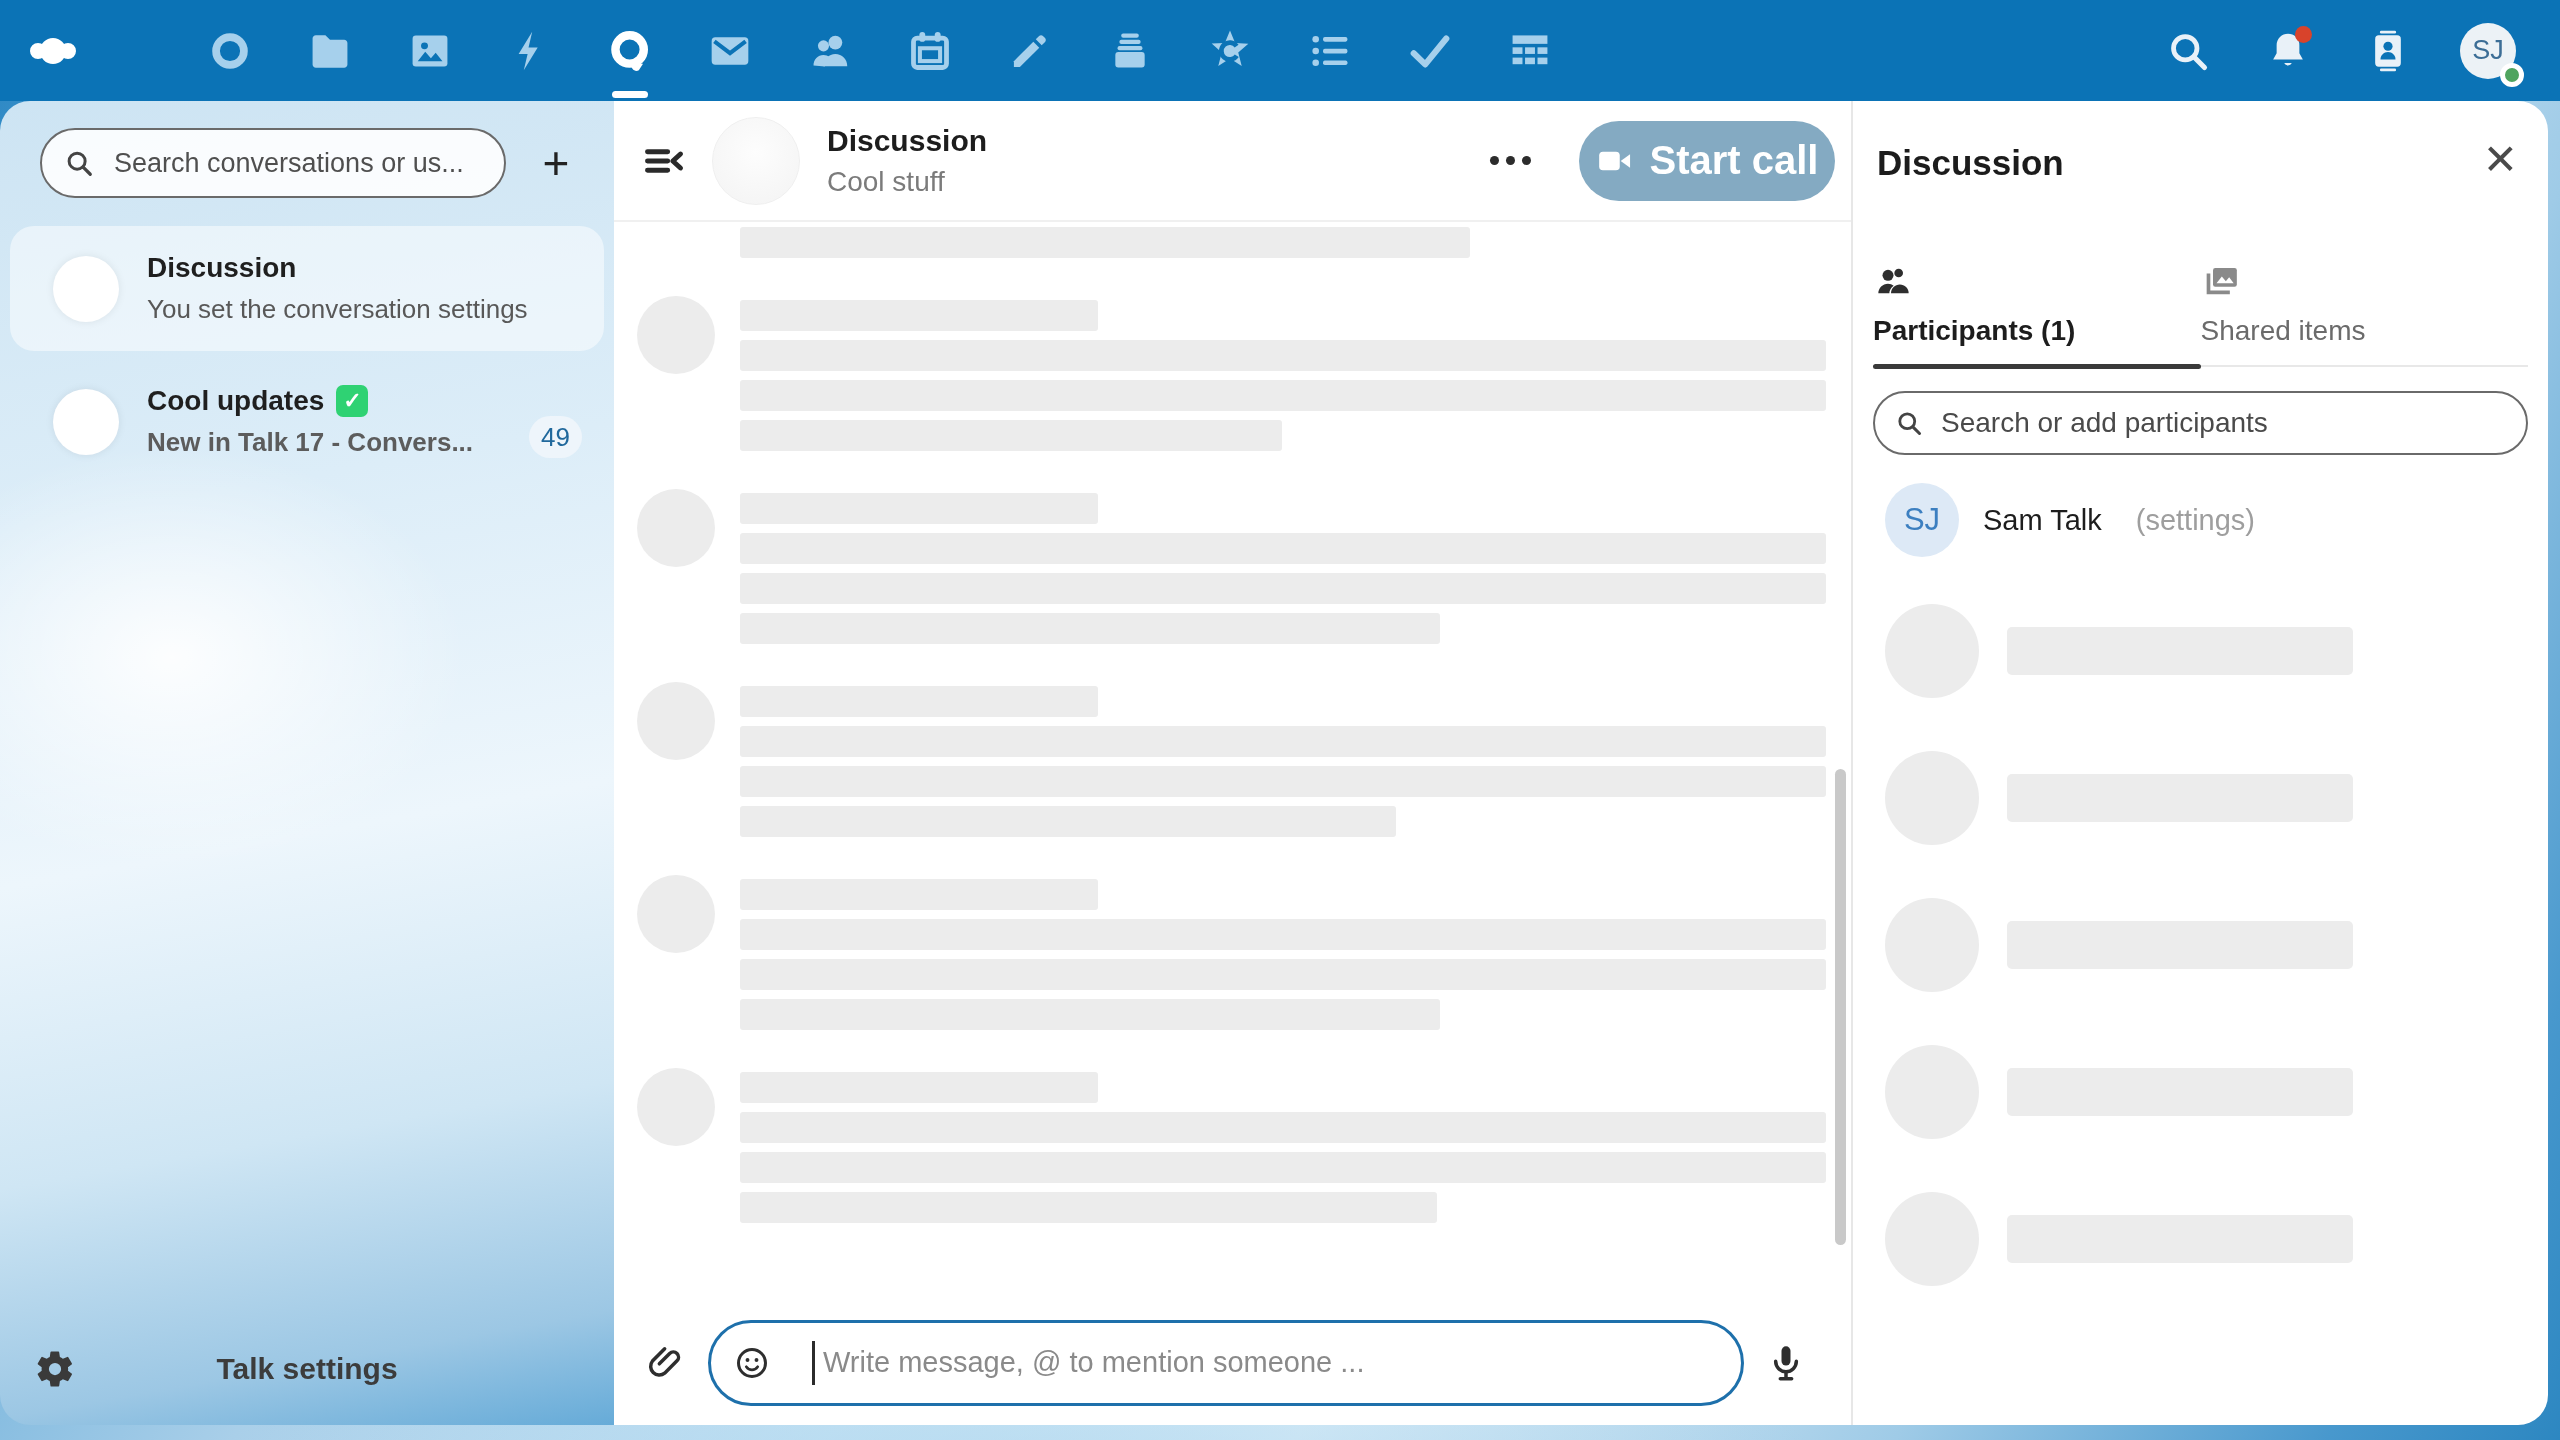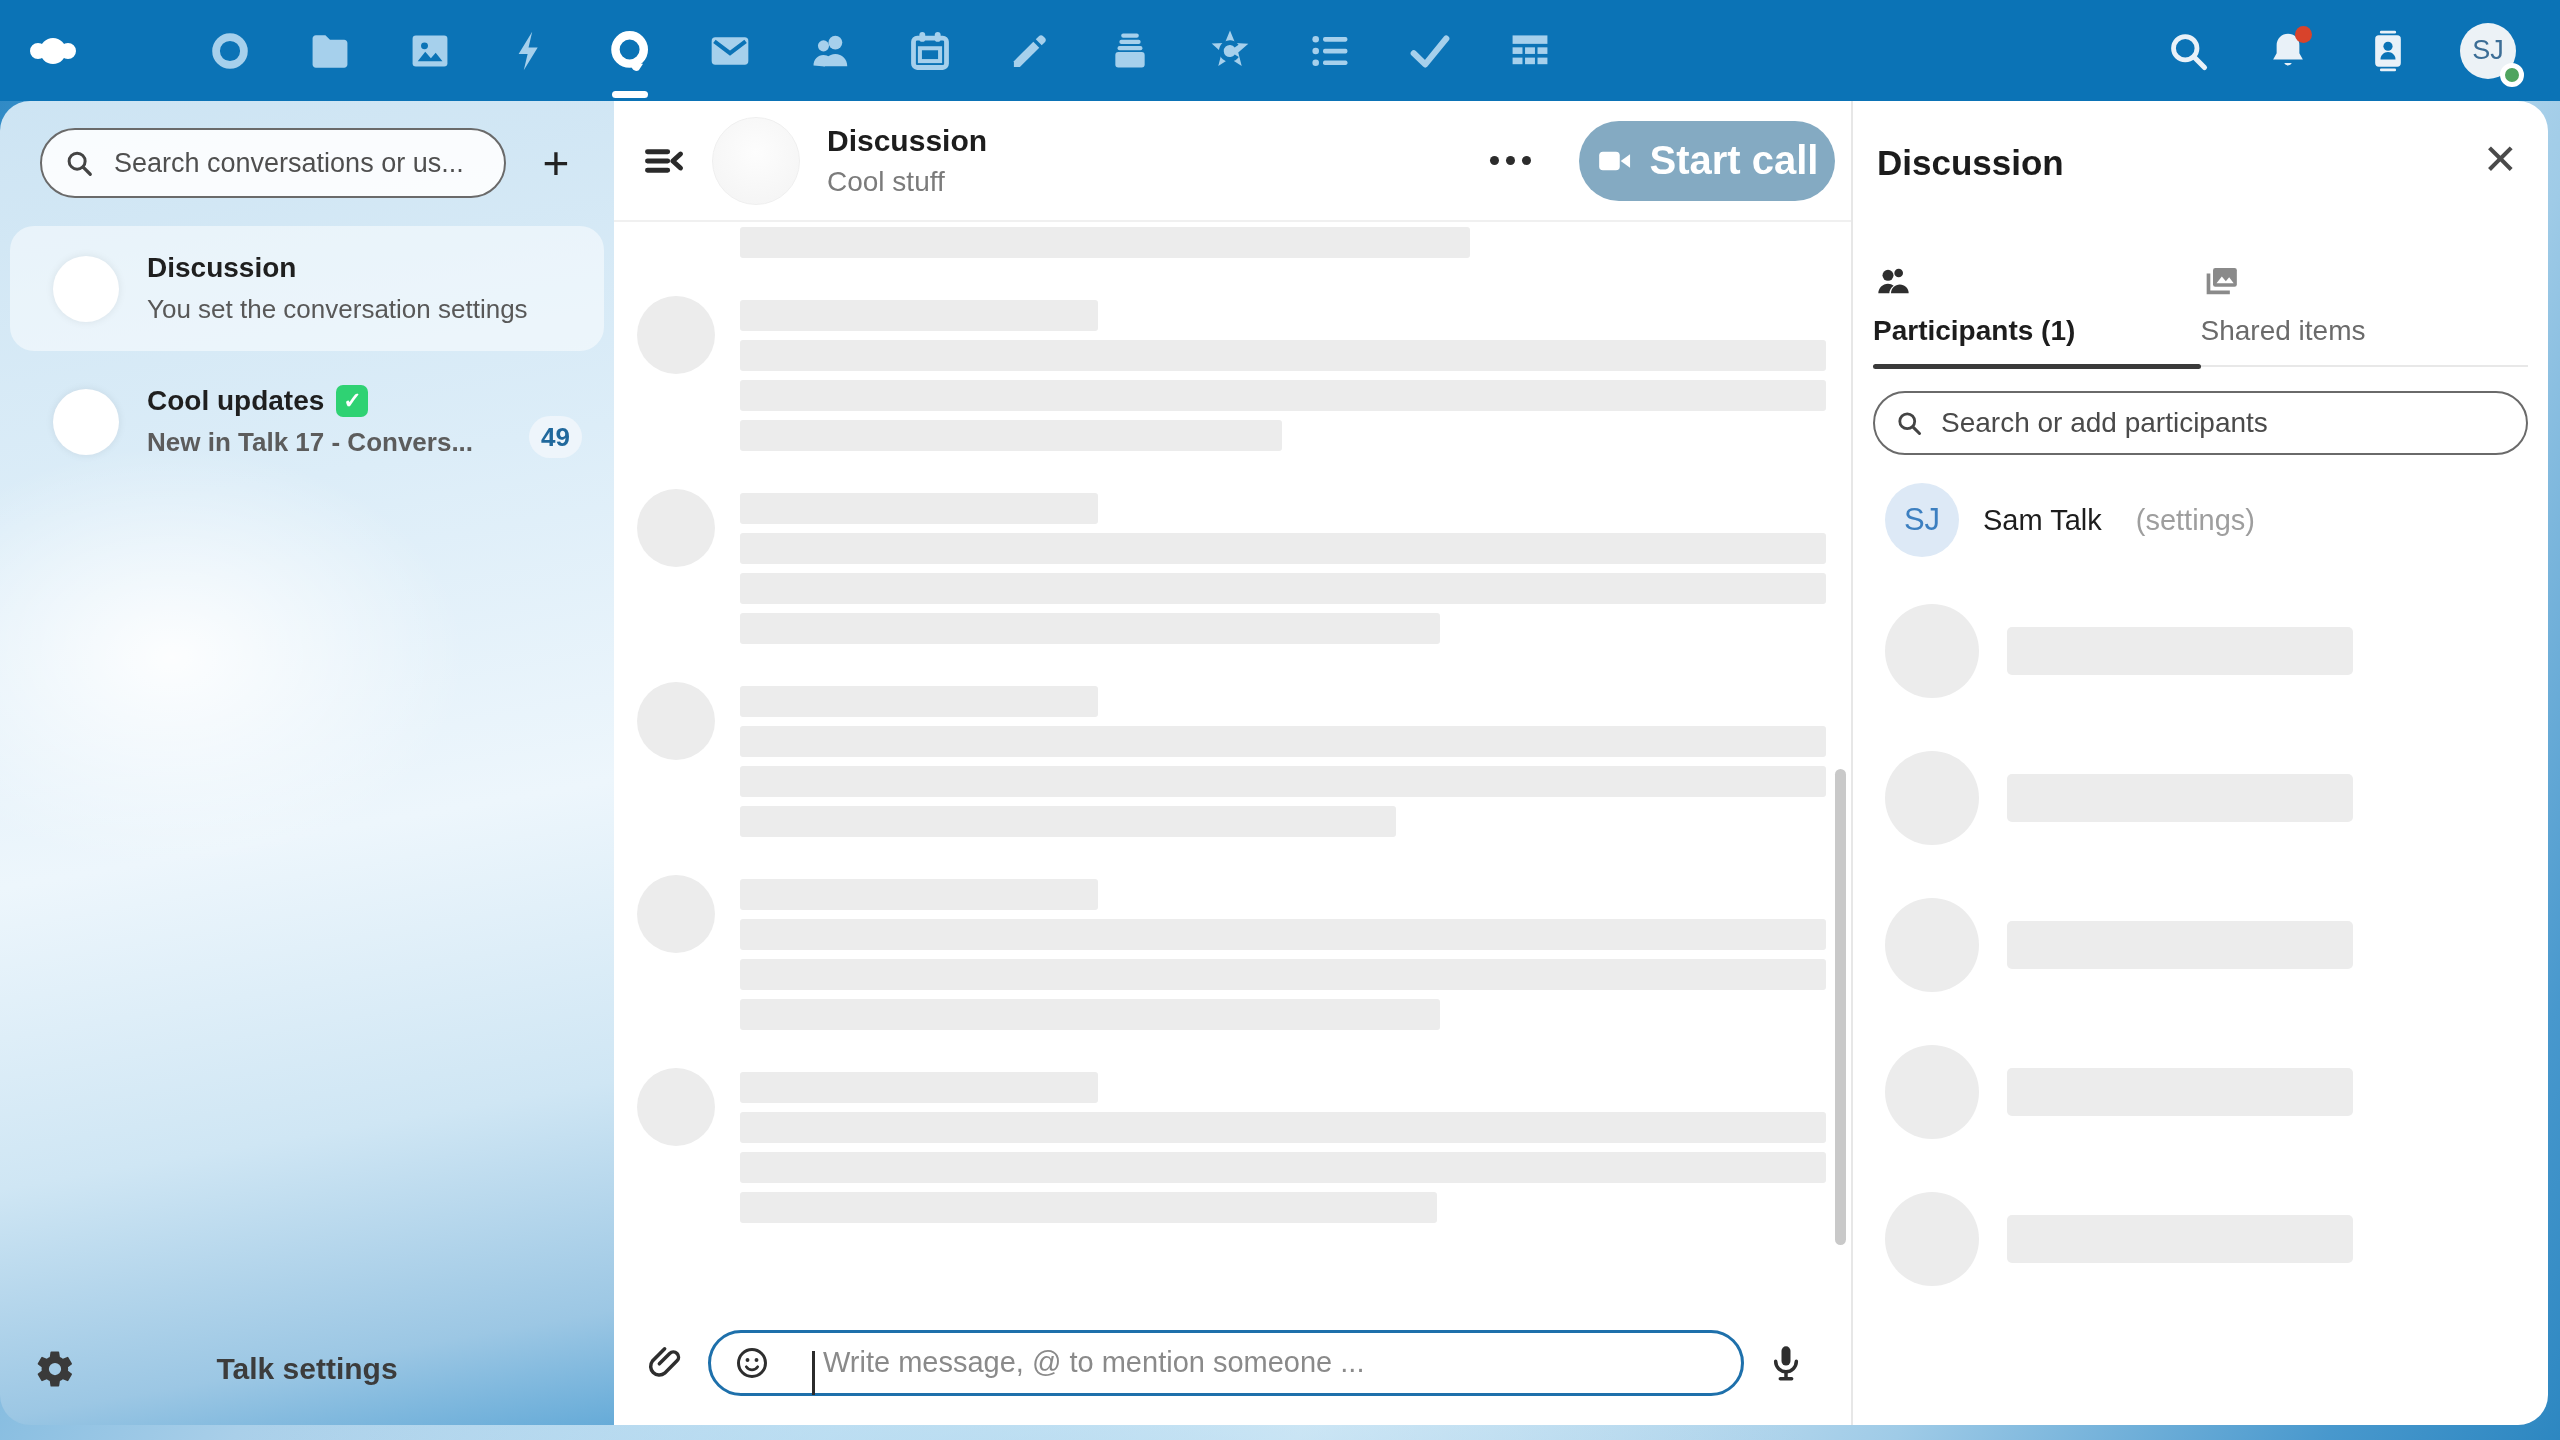--- a/index.html
+++ b/index.html
@@ -55,21 +55,21 @@
   .conv-item.selected { background:rgba(255,255,255,.5); }
   .conv-avatar { width:66px; height:66px; border-radius:50%; background:#fff;
     box-shadow:0 0 8px rgba(0,0,0,.08); flex:none; }
   .conv-text { margin-left:28px; min-width:0; }
   .conv-title { font-size:28px; font-weight:700; color:#1f1f1f; display:flex; align-items:center; gap:12px; }
   .conv-sub { font-size:26px; color:#585858; margin-top:10px; white-space:nowrap; }
   .conv-sub.semibold { font-weight:600; color:#5c5c5c; }
   .check-badge { width:32px; height:32px; border-radius:7px; background:#2fd273; color:#fff;
     font-size:22px; font-weight:700; display:inline-flex; align-items:center; justify-content:center; }
   .unread-pill { position:absolute; right:22px; bottom:26px; min-width:52px; height:42px; border-radius:21px;
-    background:#eef5fb; color:#20689c; font-size:26px; font-weight:700;
+    background:#eef5fb; color:#20689c; font-size:26px; font-weight:400;
     display:flex; align-items:center; justify-content:center; padding:0 12px;margin-top:40px; }
   .sidebar-footer { position:absolute; left:0; bottom:0; width:100%; height:112px; display:flex; align-items:center; }
   .gear-btn { width:110px; display:flex; justify-content:center; border:none; background:none;
     color:#3a3a3a; cursor:pointer; }
   .settings-label { flex:1; text-align:center; font-size:30px; font-weight:600; color:#3c3c3c;
     padding-right:110px; cursor:pointer; }
 
   
   .panel { position:absolute; left:614px; top:101px; width:1934px; height:1324px; background:#fff;
     border-radius:0 30px 30px 0; display:flex; overflow:hidden; }
@@ -96,21 +96,21 @@
   .sk-bar { position:absolute; background:#ececec; border-radius:3px; }
   .sk-ava { position:absolute; width:78px; height:78px; border-radius:50%; background:#ececec; }
   .chat-scrollbar { position:absolute; right:5px; top:547px; width:11px; height:476px; border-radius:6px;
     background:#c9c9c9; cursor:pointer; }
 
   
   .chat-input-row { height:125px; flex:none; display:flex; align-items:center; }
   .clip-btn, .mic-btn { border:none; background:none; color:#2e2e2e; cursor:pointer; }
   .clip-btn { margin-left:32px; }
   .mic-btn { margin-left:22px; }
-  .msg-input-wrap { position:relative; margin-left:22px; width:1036px; height:66px; }
+  .msg-input-wrap { position:relative; margin-left:22px; width:1036px; height:86px; }
   .msg-input-wrap input { width:100%; height:100%; border:3px solid #1e70ab; border-radius:43px;
     padding:0 30px 0 112px; font-size:29px; color:#333; outline:none; background:#fff;
     font-family:"Liberation Sans", sans-serif; }
   .msg-input-wrap input::placeholder { color:#8a8a8a; }
   .emoji-btn { position:absolute; left:26px; top:50%; transform:translateY(-50%); border:none; background:none;
     color:#2e2e2e; cursor:pointer; display:flex; }
   .caret { position:absolute; left:104px; top:21px; width:2.5px; height:44px; background:#2b2b2b; }
 
   
   .details-title { font-size:35px; font-weight:700; color:#1c1c1c; margin-left:4px; }

